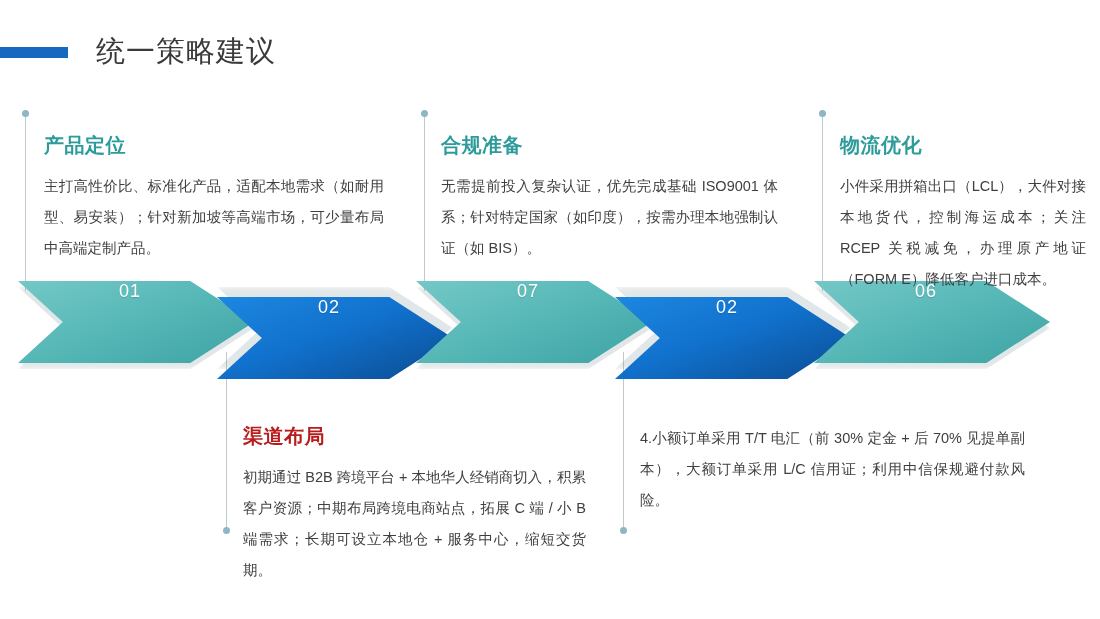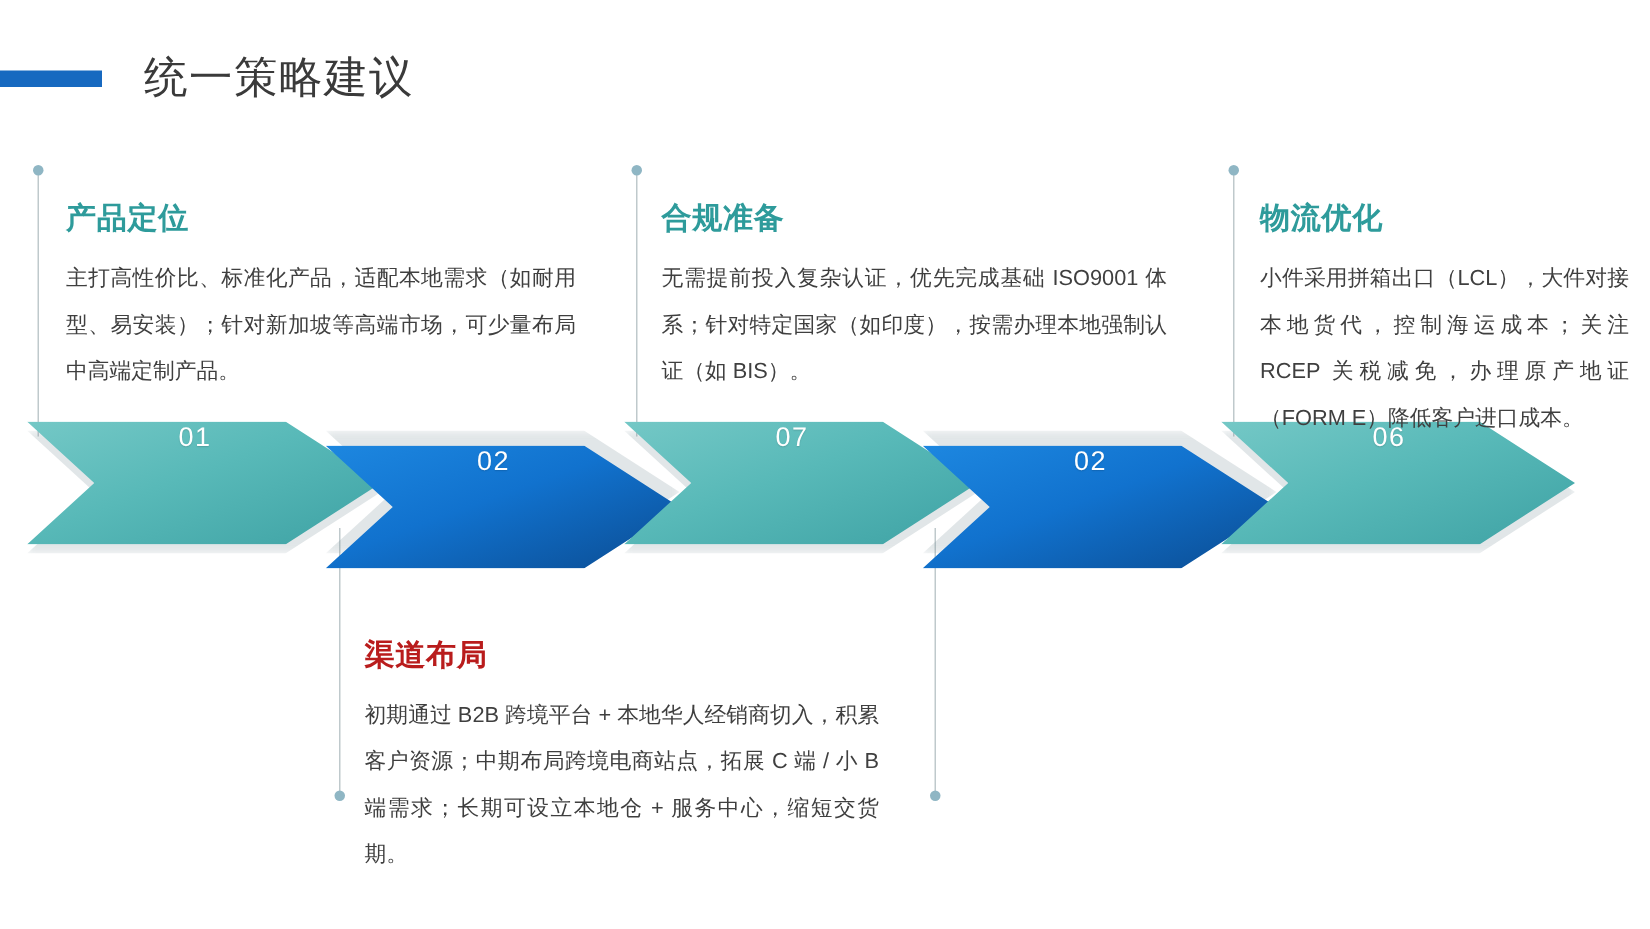--- a/index.html
+++ b/index.html
@@ -186,13 +186,14 @@
   <h3 class="teal">物流优化</h3>
   <p>小件采用拼箱出口（LCL），大件对接本地货代，控制海运成本；关注 RCEP 关税减免，办理原产地证（FORM E）降低客户进口成本。</p>
 </div>
 
 <div class="block" style="left:243px; top:423px; width:343px;">
   <h3 class="navy">渠道布局</h3>
   <p>初期通过 B2B 跨境平台 + 本地华人经销商切入，积累客户资源；中期布局跨境电商站点，拓展 C 端 / 小 B 端需求；长期可设立本地仓 + 服务中心，缩短交货期。</p>
 </div>
 
 <div class="block" style="left:640px; top:423px; width:385px;">
+  <p>4.小额订单采用 T/T 电汇（前 30% 定金 + 后 70% 见提单副本），大额订单采用 L/C 信用证；利用中信保规避付款风险。</p>
 </div>
 
 </body></html>

